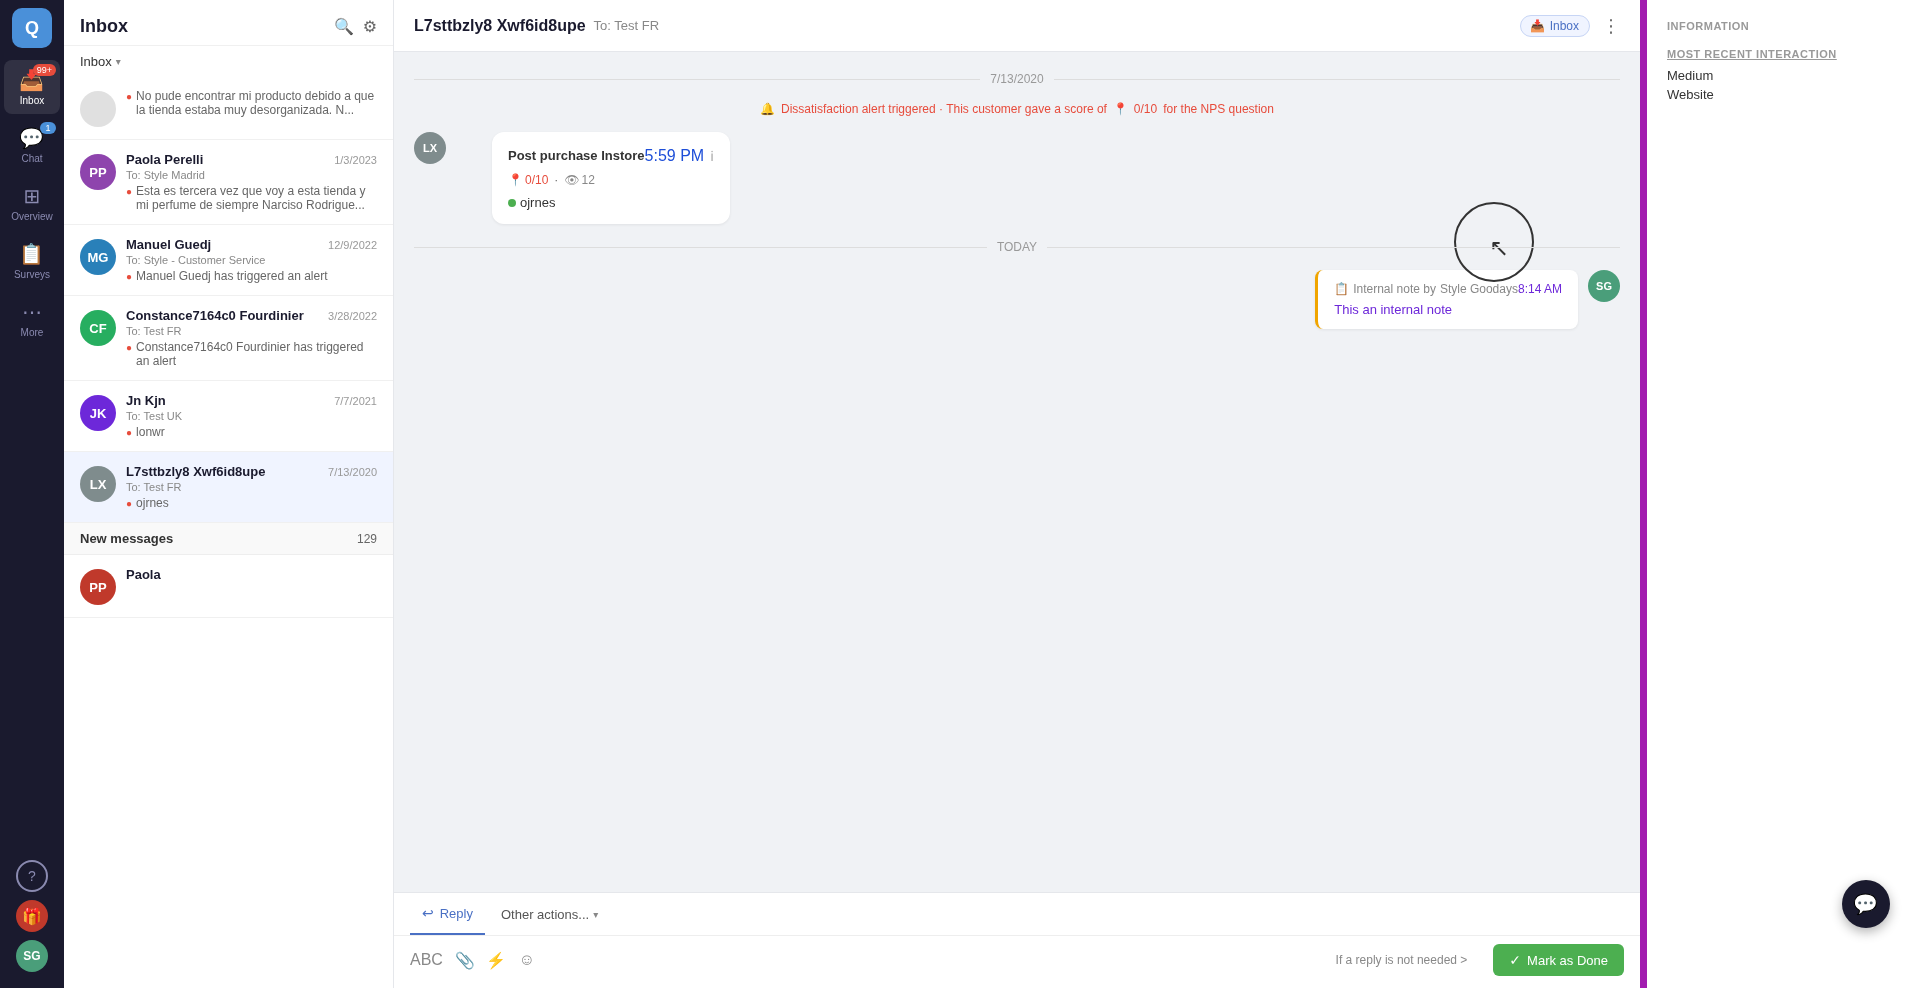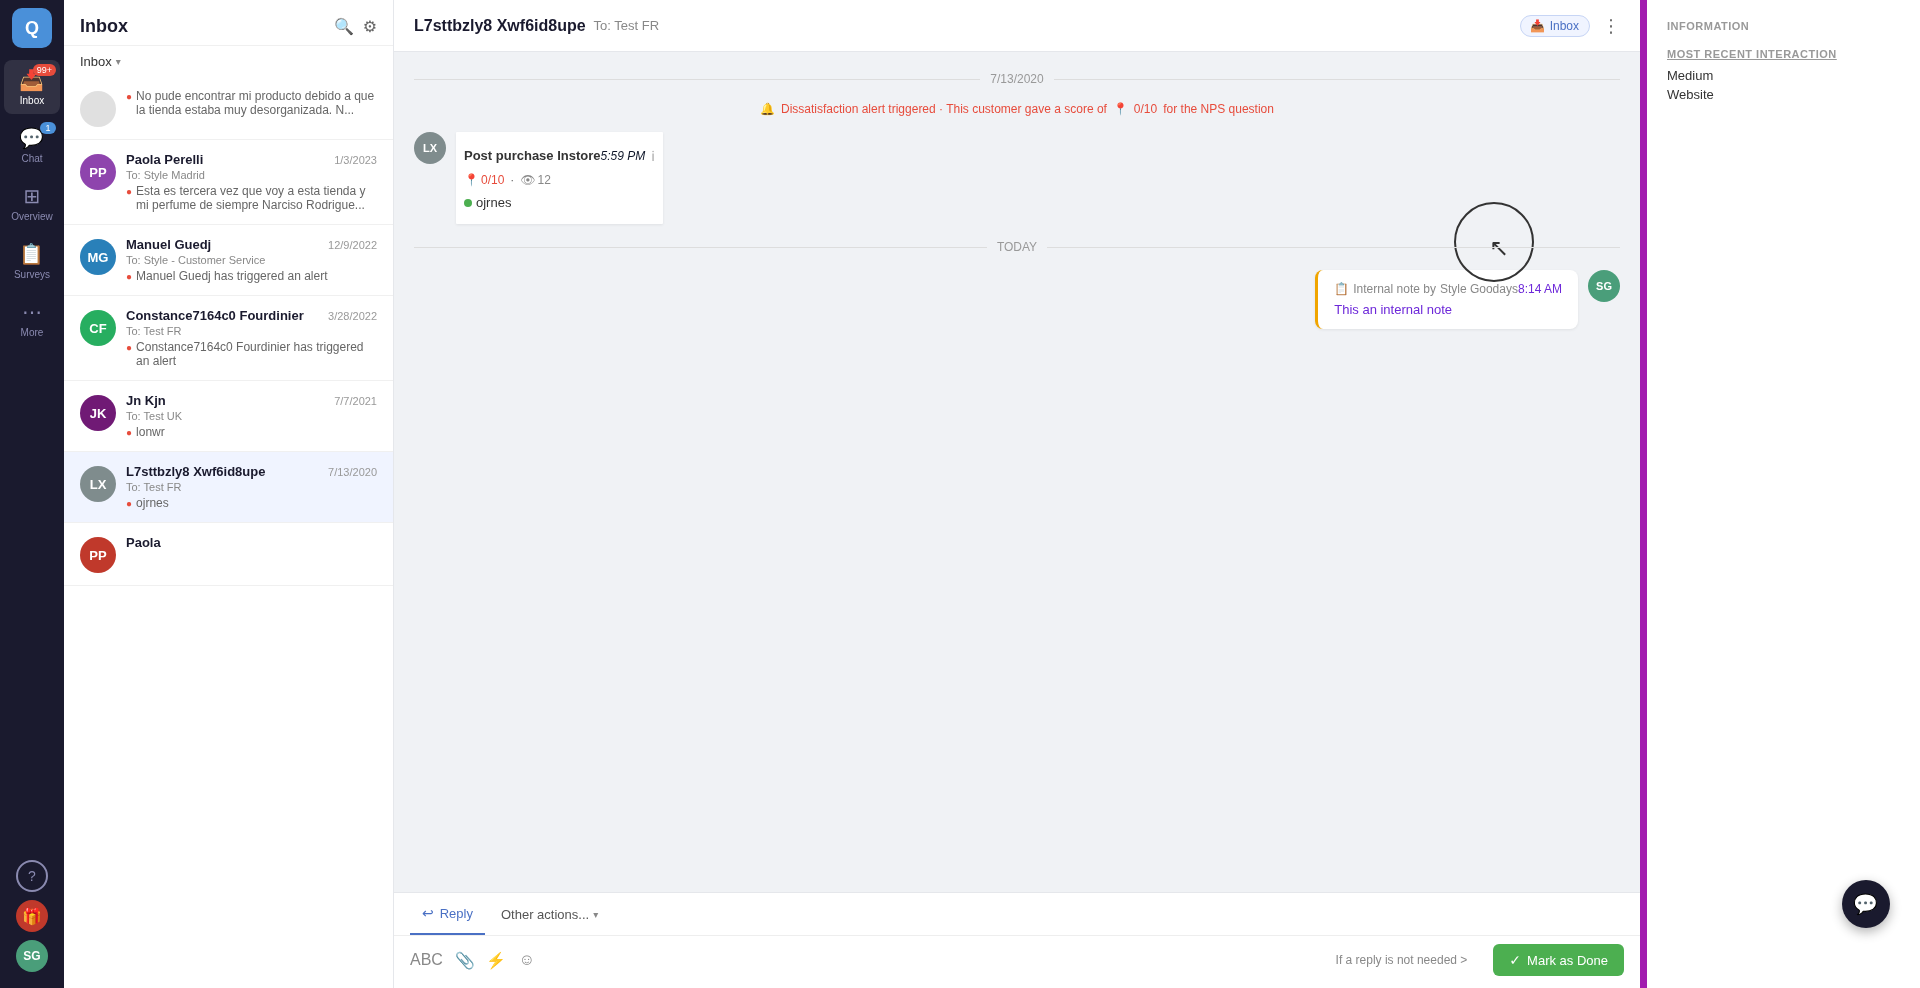--- a/index.html
+++ b/index.html
@@ -155,29 +155,29 @@
     .alert-banner .bell { color: #e74c3c; }
     .alert-banner .score { color: #e74c3c; display: flex; align-items: center; gap: 3px; }
 
     .message-row { display: flex; align-items: flex-start; gap: 10px; }
     .msg-avatar {
       width: 32px; height: 32px; border-radius: 50%;
       display: flex; align-items: center; justify-content: center;
       font-size: 11px; font-weight: 600; color: white; flex-shrink: 0;
     }
     .message-card {
-      background: white; border-radius: 1px; padding: 14px 8px;
-      max-width: 500px; box-shadow: 0 1px 3px rgba(0,0,0,0.07);
+      background: white; border-radius: 12px; padding: 14px 16px;
+      max-width: 500px; box-shadow: 0 1px 3px rgba(0,0,0,0.07); margin-left: 36px;
     }
     .message-card-header {
       display: flex; align-items: center; justify-content: space-between; margin-bottom: 8px;
     }
     .msg-type { font-size: 13px; font-weight: 600; color: #333; }
     .msg-time-info { display: flex; align-items: center; gap: 6px; }
-    .msg-time { font-size: 12px; color: #0f172a; font-style: italic; }
+    .msg-time { font-size: 16px; color: #1d4ed8; }
     .msg-info-icon { color: #aaa; font-size: 14px; cursor: pointer; }
     .msg-score-row { display: flex; align-items: center; gap: 6px; margin-bottom: 8px; font-size: 12px; color: #666; }
     .msg-nps-score { color: #e74c3c; display: flex; align-items: center; gap: 2px; }
     .msg-views { display: flex; align-items: center; gap: 2px; color: #888; }
     .msg-response-dot { width: 8px; height: 8px; border-radius: 50%; background: #4caf50; display: inline-block; }
     .msg-response { display: flex; align-items: center; gap: 4px; font-size: 13px; color: #333; }
 
     
     .internal-note-row { display: flex; align-items: flex-start; gap: 10px; justify-content: flex-end; }
     .internal-note {
@@ -371,21 +371,21 @@
         </div>
         <div class="inbox-item-to">To: Test FR</div>
         <div class="inbox-item-preview">
           <span class="alert-dot">●</span>
           <span>Constance7164c0 Fourdinier has triggered an alert</span>
         </div>
       </div>
     </div>
 
     <div class="inbox-item">
-      <div class="inbox-avatar" style="background:#701a75;">JK</div>
+      <div class="inbox-avatar" style="background:#6d28d9;">JK</div>
       <div class="inbox-item-content">
         <div class="inbox-item-header">
           <span class="inbox-item-name">Jn Kjn</span>
           <span class="inbox-item-date">7/7/2021</span>
         </div>
         <div class="inbox-item-to">To: Test UK</div>
         <div class="inbox-item-preview">
           <span class="alert-dot">●</span>
           <span>lonwr</span>
         </div>
@@ -400,20 +400,24 @@
           <span class="inbox-item-date">7/13/2020</span>
         </div>
         <div class="inbox-item-to">To: Test FR</div>
         <div class="inbox-item-preview">
           <span class="alert-dot">●</span>
           <span>ojrnes</span>
         </div>
       </div>
     </div>
 
+    <div class="new-messages-section">
+      <span class="new-messages-label">New messages</span>
+      <span class="new-messages-count">129</span>
+    </div>
 
     <div class="inbox-item">
       <div class="inbox-avatar" style="background:#c0392b;">PP</div>
       <div class="inbox-item-content">
         <div class="inbox-item-header">
           <span class="inbox-item-name">Paola</span>
           <span class="inbox-item-date"></span>
         </div>
       </div>
     </div>

